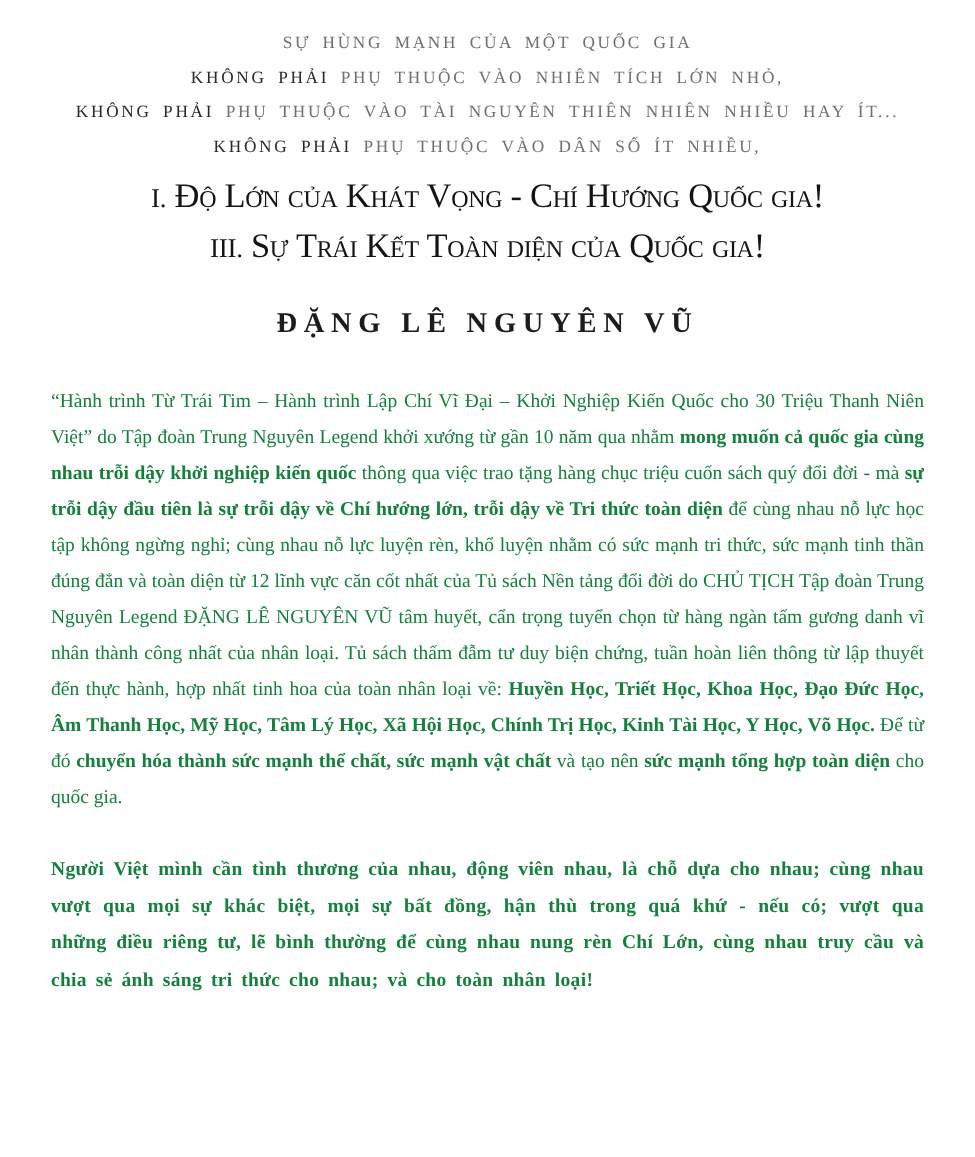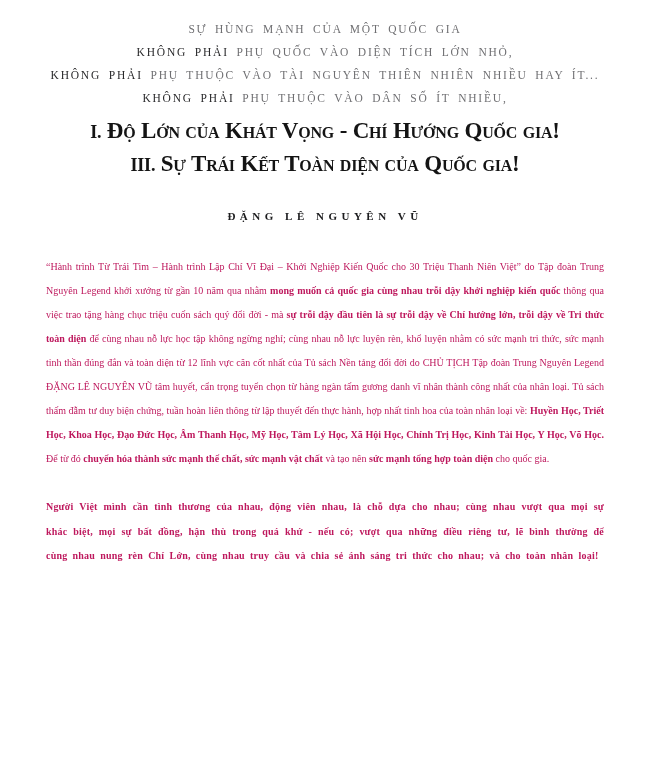--- a/index.html
+++ b/index.html
@@ -42,21 +42,21 @@
 
   
   .pillars {
     text-align: center;
     margin-top: 9px;
   }
   .pillar {
     margin: 0;
     font-size: 23px;
     line-height: 31px;
-    font-weight: 700;
+    font-weight: 400;
     letter-spacing: -0.2px;
     color: #141414;
     white-space: nowrap;
   }
   .pillar .sc {
     font-variant: small-caps;
   }
   .pillar .numeral {
     font-size: 18px;
   }
@@ -70,57 +70,57 @@
     margin: 0;
     font-size: 10.5px;
     line-height: 12px;
     font-weight: 700;
     letter-spacing: 2.6px;
     word-spacing: 3px;
     color: #242426;
   }
   .byline-name {
     margin: 7px 0 0 0;
-    font-size: 11px;
+    font-size: 19px;
     line-height: 16px;
     font-weight: 700;
     letter-spacing: 4.5px;
     color: #1c1c1e;
   }
 
   
   .body-text {
     margin-top: 31px;
   }
   .para {
-    margin: 12px;
-    font-size: 10px;
+    margin: 0;
+    font-size: 13px;
     line-height: 24px;
     text-align: justify;
-    color: #be185d;
+    color: #15803d;
   }
   .para .b {
     font-weight: 700;
   }
   .para.closing {
     margin-top: 24px;
     font-weight: 700;
     word-spacing: 2.5px;
     letter-spacing: 0.2px;
     line-height: 24.5px;
   }
 </style>
 </head>
 <body>
 
 <div class="page">
 
   <div class="epigraph">
     <p class="ep-line"><span>SỰ HÙNG MẠNH CỦA MỘT QUỐC GIA</span></p>
-    <p class="ep-line"><span class="b">KHÔNG PHẢI</span><span> PHỤ QUỐC VÀO DIỆN TÍCH LỚN NHỎ,</span></p>
+    <p class="ep-line"><span class="b">KHÔNG PHẢI</span><span> PHỤ THUỘC VÀO NHIÊN TÍCH LỚN NHỎ,</span></p>
     <p class="ep-line"><span class="b">KHÔNG PHẢI</span><span> PHỤ THUỘC VÀO TÀI NGUYÊN THIÊN NHIÊN NHIỀU HAY ÍT...</span></p>
     <p class="ep-line"><span class="b">KHÔNG PHẢI</span><span> PHỤ THUỘC VÀO DÂN SỐ ÍT NHIỀU,</span></p>
   </div>
 
   <div class="pillars">
     <h1 class="pillar"><span class="numeral">I.</span><span class="sc"> Độ Lớn của Khát Vọng - Chí Hướng Quốc gia!</span></h1>
     <h1 class="pillar"><span class="numeral">III.</span><span class="sc"> Sự Trái Kết Toàn diện của Quốc gia!</span></h1>
   </div>
 
   <div class="byline">

